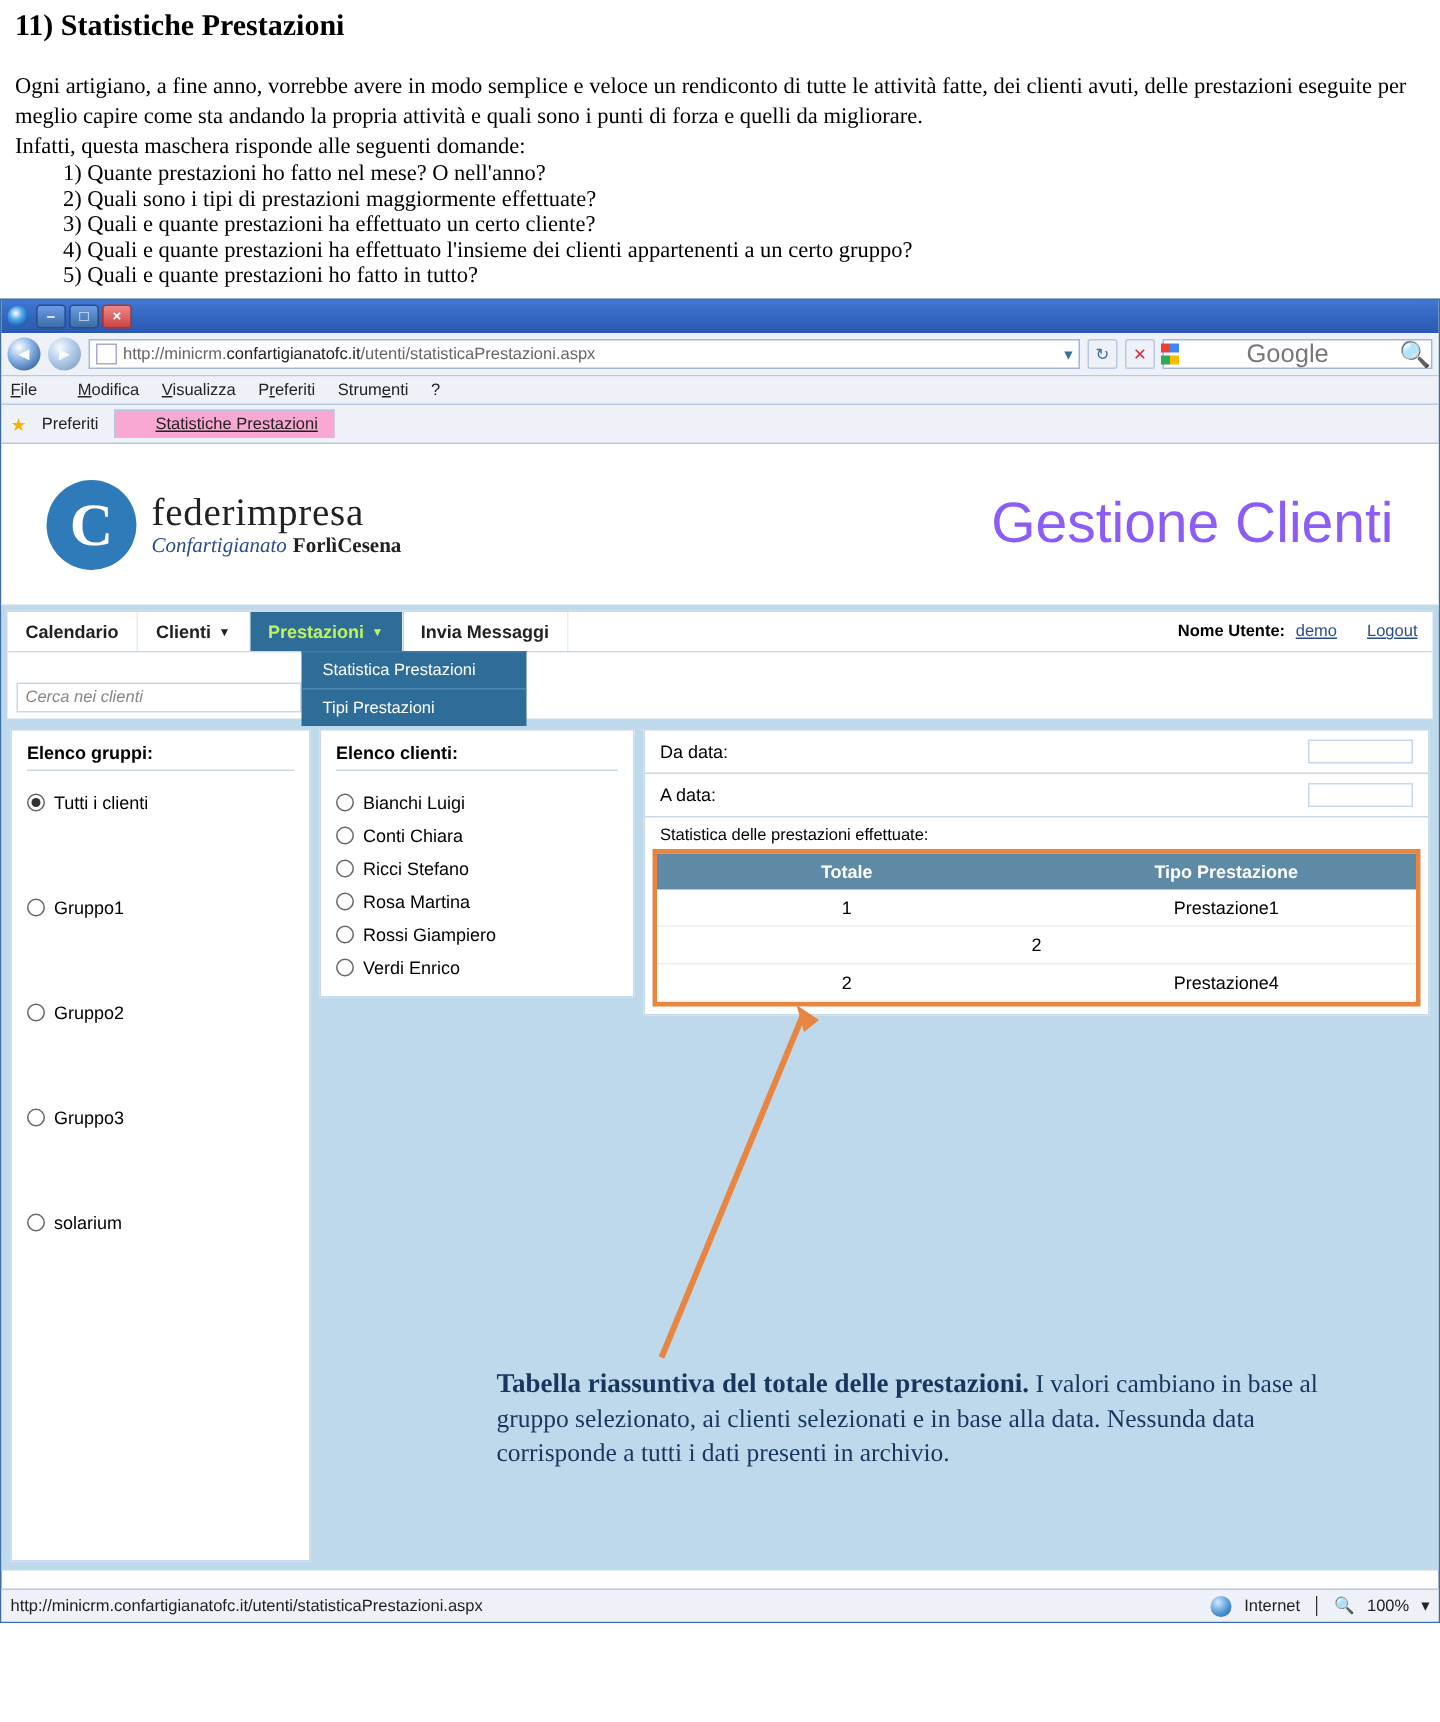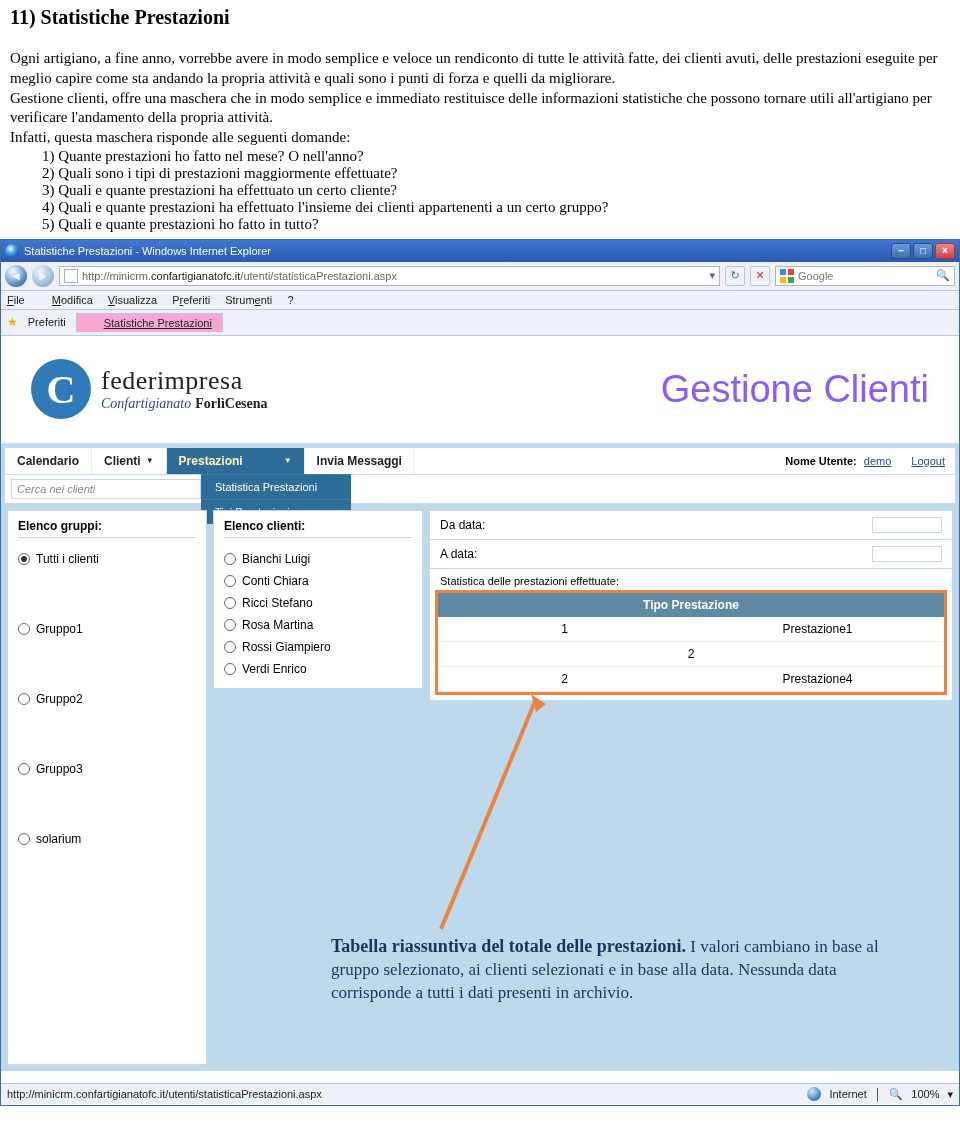--- a/index.html
+++ b/index.html
@@ -18,21 +18,21 @@
   .ie-titlebar .win-btn { width: 20px; height: 16px; background: linear-gradient(#6e9be8,#3a6ea5); border: 1px solid #2a4d8a; border-radius: 3px; display: flex; align-items: center; justify-content: center; color: #fff; font-size: 10px; font-weight: bold; }
   .ie-titlebar .win-btn.close { background: linear-gradient(#e88,#c44); border-color: #a33; }
 
   .ie-addr { background: #eef2f8; border-bottom: 1px solid #b8c8e0; padding: 3px 4px; display: flex; align-items: center; gap: 5px; }
   .ie-addr .nav-btn { width: 22px; height: 22px; border-radius: 50%; background: radial-gradient(circle at 35% 30%, #fff, #8db5e8 40%, #3a6ea5 80%); display: flex; align-items: center; justify-content: center; color: #fff; font-size: 12px; }
   .ie-addr .url-box { flex: 1; background: #fff; border: 1px solid #a5b7d3; height: 20px; display: flex; align-items: center; padding: 0 4px; font-size: 11px; color: #666; }
   .ie-addr .url-box .page-ic { width: 14px; height: 14px; background: #fff; border: 1px solid #aac; margin-right: 4px; }
   .ie-addr .url-box .bold { color: #222; }
   .ie-addr .url-box .dd { margin-left: auto; color: #3a6ea5; }
   .ie-addr .ic-btn { width: 20px; height: 20px; border: 1px solid #b8c8e0; background: #eef2f8; display: flex; align-items: center; justify-content: center; font-size: 11px; color: #3a6ea5; border-radius: 2px; }
-  .ie-addr .search-box { width: 180px; background: #fff; border: 1px solid #a5b7d3; height: 20px; display: flex; align-items: center; padding: 0 4px; font-size: 11px; color: #777; }
+  .ie-addr .search-box { width: 180px; background: #fff; border: 1px solid #a5b7d3; height: 20px; display: flex; align-items: center; padding: 0 4px; font-size: 17px; color: #777; gap: 47px; }
   .ie-addr .search-box .g-ic { width: 14px; height: 14px; margin-right: 4px; position: relative; }
   .g-blue{position:absolute;left:0;top:0;width:6px;height:6px;background:#4285f4}
   .g-red{position:absolute;right:0;top:0;width:6px;height:6px;background:#ea4335}
   .g-yel{position:absolute;left:0;bottom:0;width:6px;height:6px;background:#fbbc05}
   .g-grn{position:absolute;right:0;bottom:0;width:6px;height:6px;background:#34a853}
 
   .ie-menu { background: #eef2f8; border-bottom: 1px solid #b8c8e0; padding: 3px 6px; font-size: 11px; color: #222; }
   .ie-menu span { margin-right: 12px; }
   .ie-menu span u { text-decoration: underline; }
 
@@ -45,30 +45,30 @@
   .page-banner .f-logo { display: flex; align-items: center; gap: 10px; }
   .page-banner .f-logo .circ { width: 60px; height: 60px; border-radius: 50%; background: #2f7ab8; display: flex; align-items: center; justify-content: center; color: #fff; font-size: 40px; font-weight: bold; font-family: Georgia, serif; }
   .page-banner .f-text { font-family: Georgia, serif; }
   .page-banner .f-text .big { font-size: 26px; letter-spacing: 0.5px; color: #222; }
   .page-banner .f-text .sub { font-style: italic; font-size: 14px; color: #2a4d8a; }
   .page-banner .f-text .city { font-weight: bold; font-style: normal; color: #222; margin-left: 4px; }
   .page-banner .gc { margin-left: auto; font-family: Verdana, sans-serif; font-size: 38px; color: #8b5cf6; font-weight: 500; }
 
   .nav-bar { background: #fff; border: 1px solid #c8d8e8; margin: 3px 3px 0 3px; display: flex; align-items: center; font-size: 12px; height: 28px; }
   .nav-bar .nav-item { padding: 0 12px; border-right: 1px solid #e4ecf4; height: 100%; display: flex; align-items: center; color: #222; font-weight: bold; cursor: pointer; }
-  .nav-bar .nav-item.active { background: #2f6d99; color: #fef9c3; gap: 36px; }
+  .nav-bar .nav-item.active { background: #2f6d99; color: #bef264; }
   .nav-bar .nav-item .dd-ar { margin-left: 5px; font-size: 8px; }
   .nav-bar .spacer { flex: 1; }
   .nav-bar .nu { padding: 0 10px; font-size: 11px; }
   .nav-bar .nu b { margin-right: 4px; }
   .nav-bar .nu a { color: #2a4d8a; text-decoration: underline; }
 
   .sub-row { display: flex; margin: 0 3px; }
   .search-row { background: #fff; border: 1px solid #c8d8e8; border-top: none; flex: 1; padding: 4px 6px; }
-  .search-row input { width: 190px; border: 1px solid #c8d8e8; padding: 3px 5px; font-size: 11px; color: #888; font-style: italic; }
+  .search-row input { width: 190px; border: 1px solid #c8d8e8; padding: 3px 5px; font-size: 11px; color: #888; font-style: italic; margin-top: 16px; }
   .dd-menu { position: relative; left: 0; margin-left: 200px; margin-top: -1px; }
   .dd-menu .dd-it { background: #2f6d99; color: #fff; font-size: 11px; padding: 6px 14px; width: 150px; border-top: 1px solid #3d7da9; }
 
   .content { display: flex; gap: 6px; padding: 6px; align-items: flex-start; position: relative; }
   .panel { background: #fff; border: 1px solid #c8d8e8; padding: 8px 10px; font-size: 12px; }
   .panel h4 { font-size: 12px; border-bottom: 1px solid #c8d8e8; padding-bottom: 4px; margin-bottom: 10px; font-weight: bold; }
   .panel.groups { width: 200px; min-height: 555px; }
   .panel.clients { width: 210px; }
   .panel.right { flex: 1; padding: 0; }
   .radio-row { display: flex; align-items: center; gap: 6px; padding: 4px 0; font-size: 12px; }
@@ -96,35 +96,33 @@
   .ie-status .url { flex: 1; }
   .ie-status .globe { width: 14px; height: 14px; border-radius: 50%; background: radial-gradient(circle at 35% 30%, #cfe8ff, #4a90d0 60%, #2a5a90); }
   .ie-status .zoom-ic { color: #3a6ea5; }
 </style>
 </head>
 <body>
 
 <div class="doc">
   <h3>11) Statistiche Prestazioni</h3>
   <p>Ogni artigiano, a fine anno, vorrebbe avere in modo semplice e veloce un rendiconto di tutte le attività fatte, dei clienti avuti, delle prestazioni eseguite per meglio capire come sta andando la propria attività e quali sono i punti di forza e quelli da migliorare.</p>
-  <p>Gestione clienti, offre una maschera che in modo semplice e immediato restituisce delle informazioni statistiche che possono tornare utili all'artigiano per verificare l'andamento della propria attività.</p>
   <p>Infatti, questa maschera risponde alle seguenti domande:</p>
   <div class="q">
     <div>1)  Quante prestazioni ho fatto nel mese? O nell'anno?</div>
     <div>2)  Quali sono i tipi di prestazioni maggiormente effettuate?</div>
     <div>3)  Quali e quante prestazioni ha effettuato un certo cliente?</div>
     <div>4)  Quali e quante prestazioni ha effettuato l'insieme dei clienti appartenenti a un certo gruppo?</div>
     <div>5)  Quali e quante prestazioni ho fatto in tutto?</div>
   </div>
 </div>
 
 <div class="ie-window">
   <div class="ie-titlebar">
     <div class="ie-logo"></div>
-    <div class="title-text">Statistiche Prestazioni - Windows Internet Explorer</div>
     <div class="win-btns">
       <div class="win-btn">–</div>
       <div class="win-btn">□</div>
       <div class="win-btn close">×</div>
     </div>
   </div>
 
   <div class="ie-addr">
     <div class="nav-btn">◄</div>
     <div class="nav-btn" style="opacity:.55">►</div>
@@ -269,20 +267,21 @@
             <span>Da data:</span>
             <input style="">
           </div>
         <div class="right-head">
             <span>A data:</span>
             <input style="">
           </div>
         <div class="stat-title">Statistica delle prestazioni effettuate:</div>
         <div class="stat-box">
           <div class="stat-hdr">
+            <div>Totale</div>
             <div>Tipo Prestazione</div>
           </div>
           <div class="stat-row">
               <div>1</div>
               <div>Prestazione1</div>
             </div>
           <div class="stat-row">
               <div>2</div>
             </div>
           <div class="stat-row">

